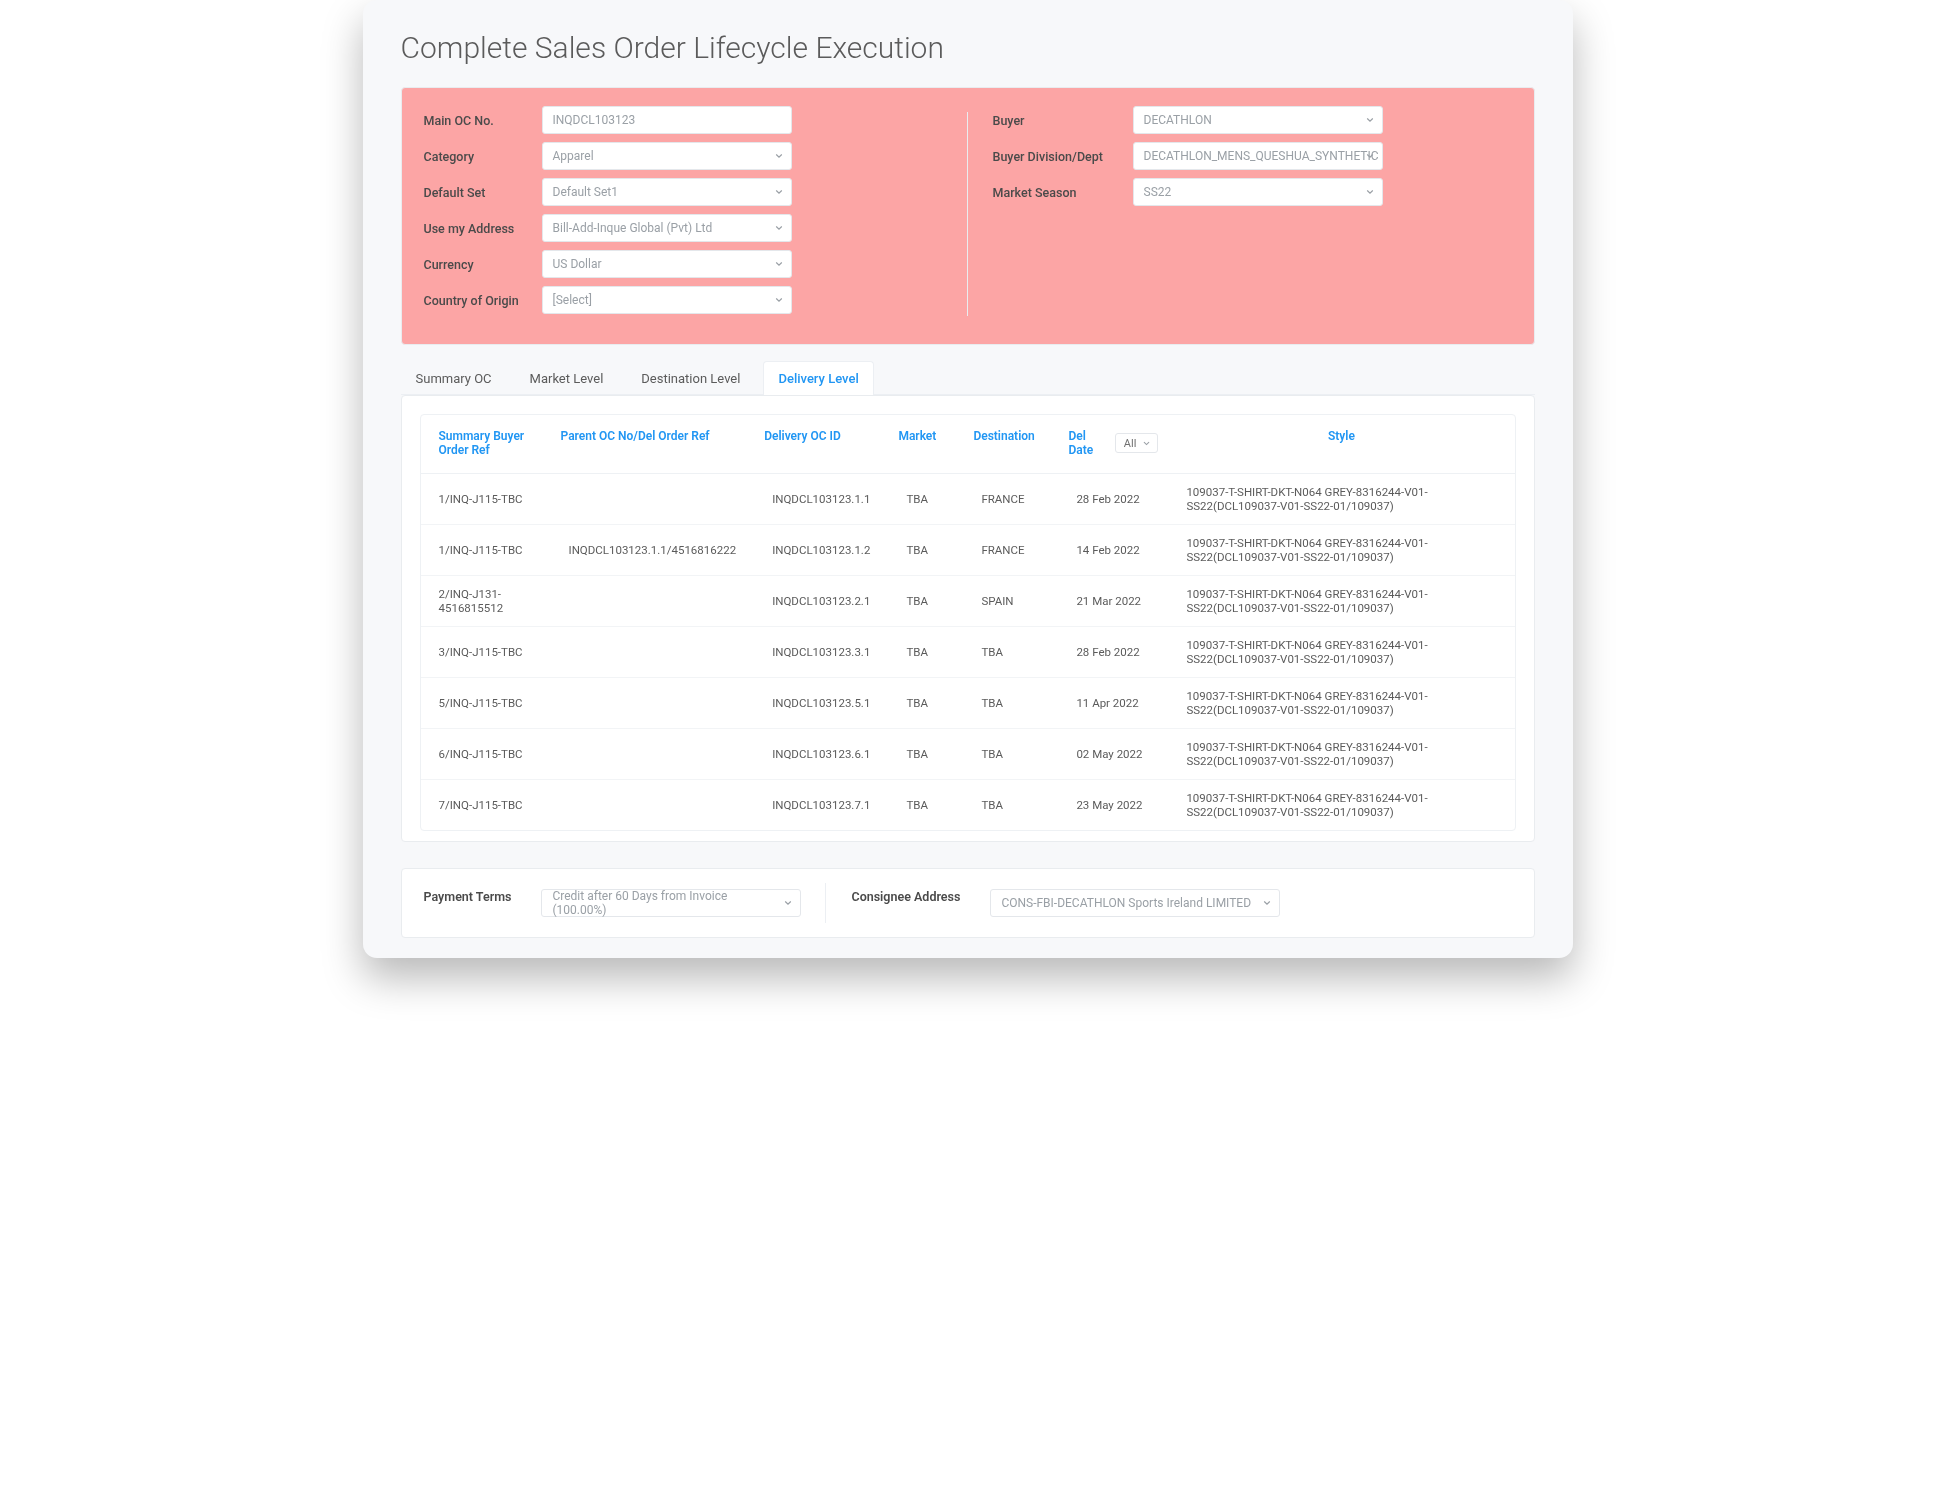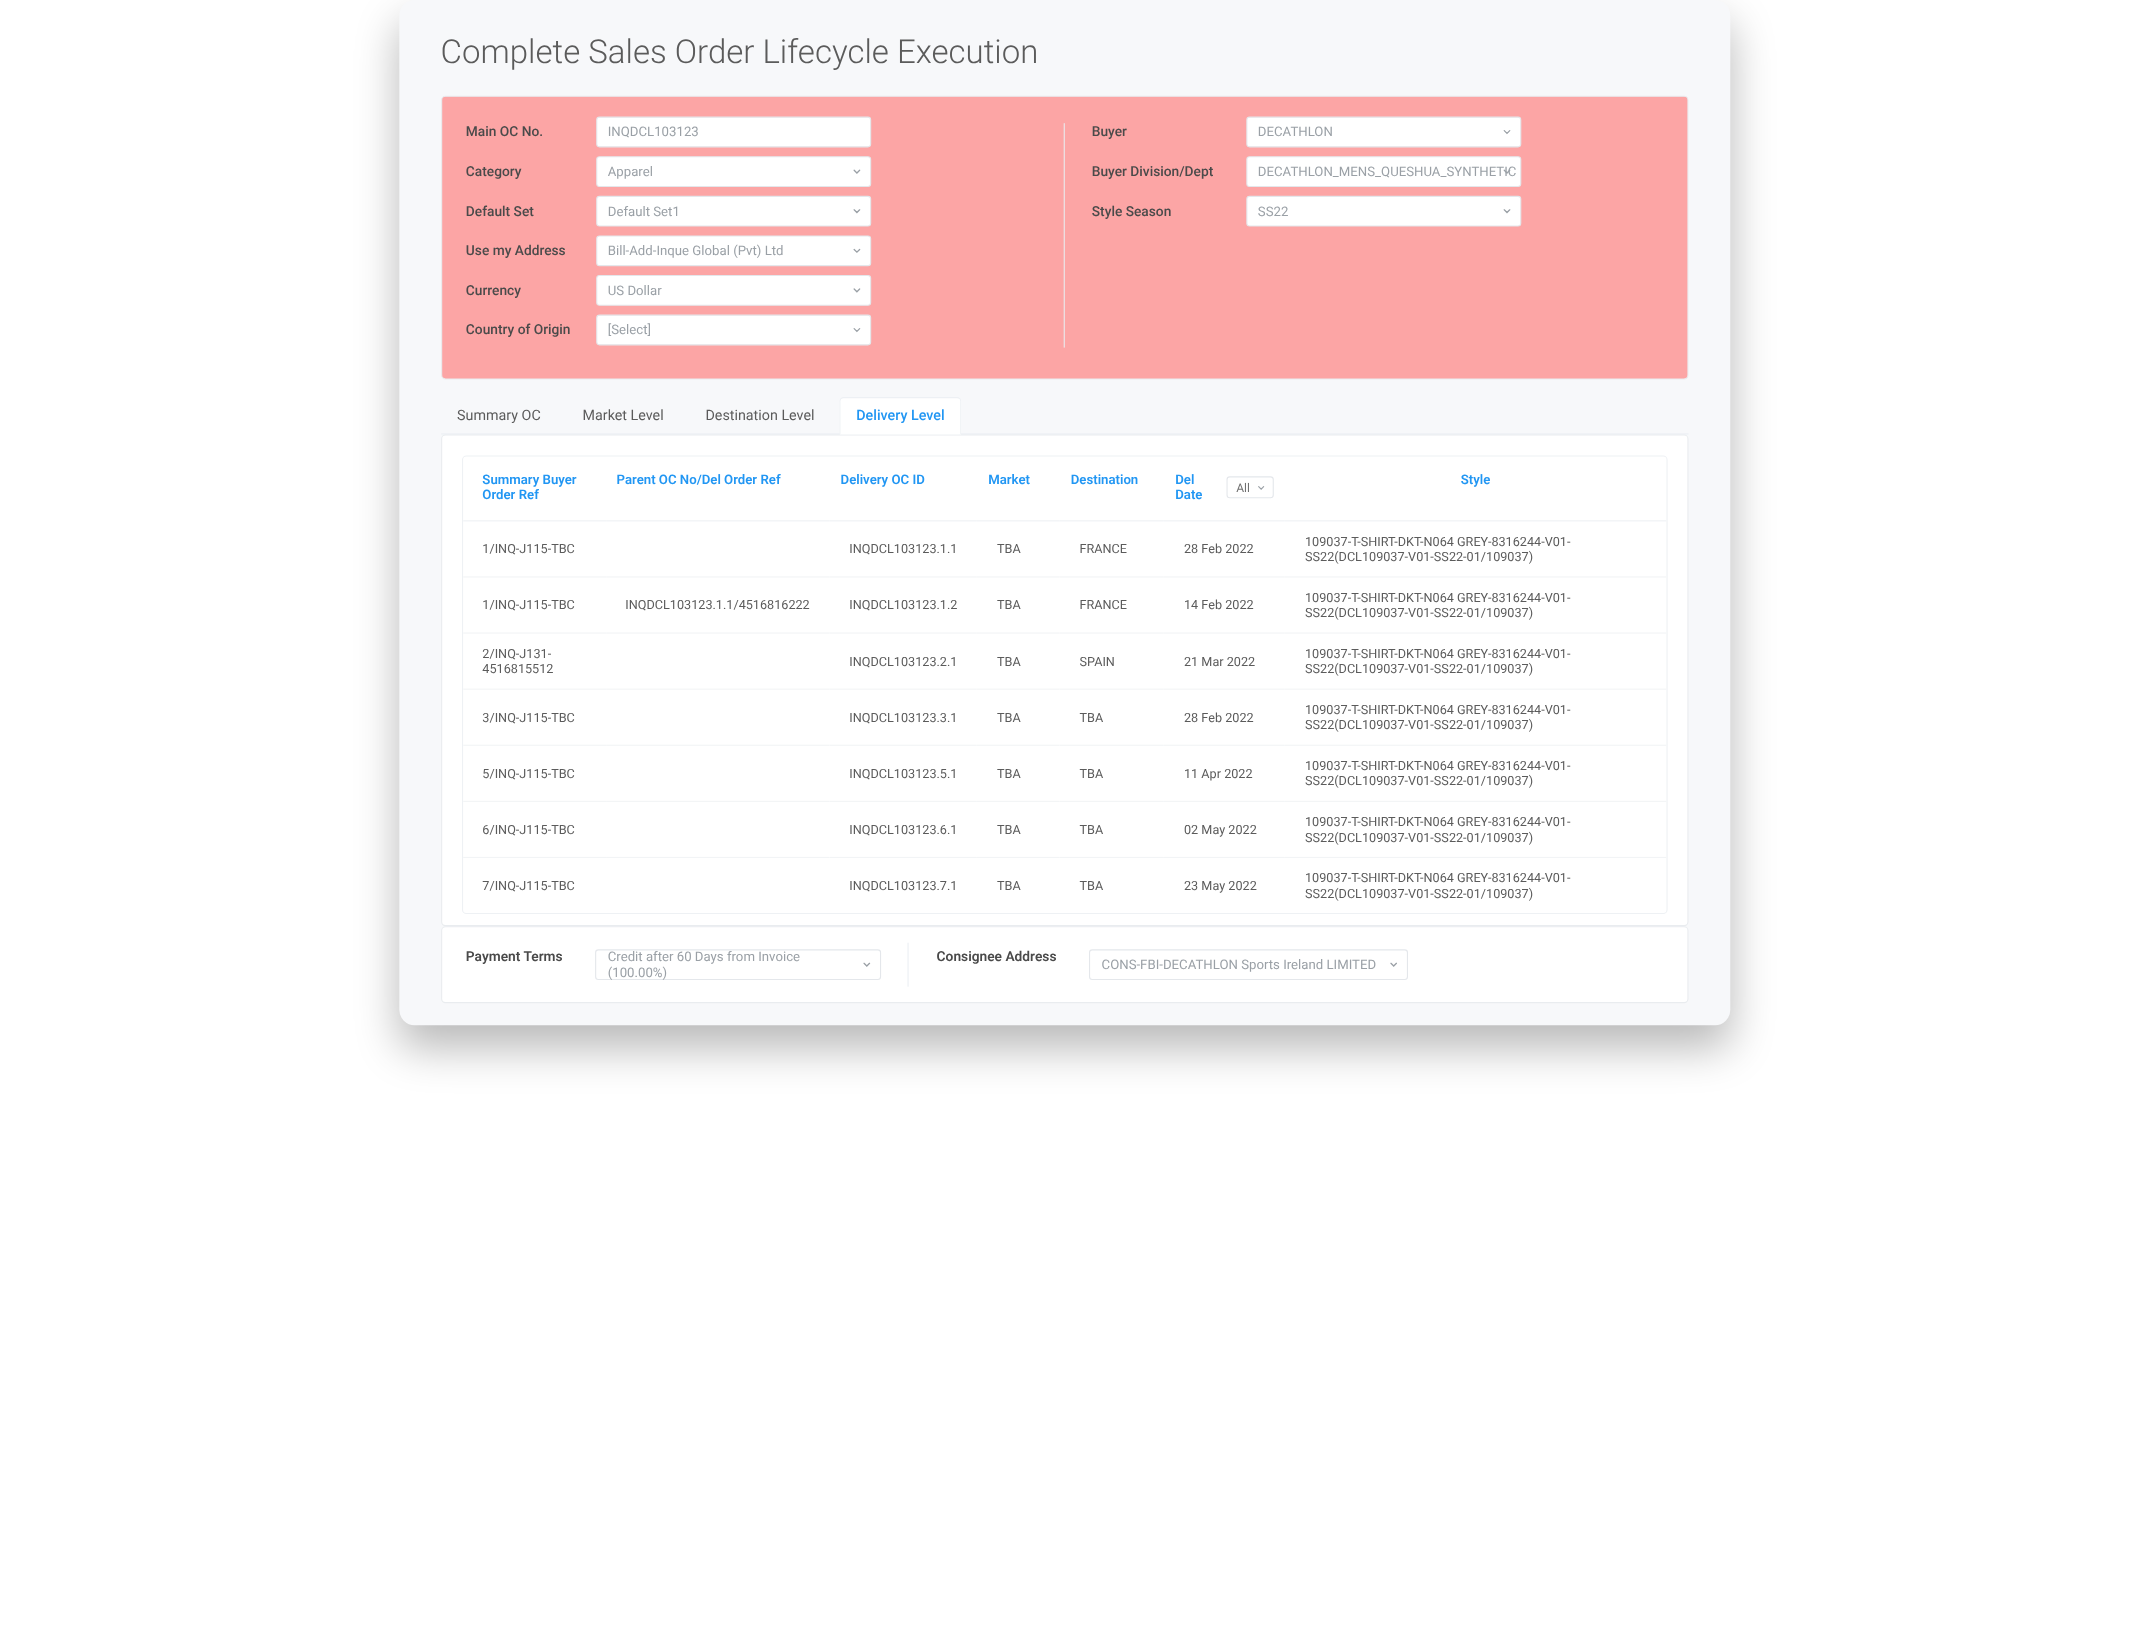--- a/index.html
+++ b/index.html
@@ -117,20 +117,21 @@
     border-color: #eceff3;
     border-radius: 4px 4px 0 0;
     font-weight: 500;
   }
 
   .table-panel {
     background: #fff;
     border: 1px solid #e9ecef;
     border-radius: 4px;
     padding: 18px 18px 10px 18px;
+    margin-bottom: 26px;
   }
   .inner-table {
     border: 1px solid #eef1f4;
     border-radius: 4px;
     overflow: hidden;
   }
   table { width: 100%; border-collapse: collapse; }
   thead th {
     text-align: left;
     font-size: 12px;
@@ -293,21 +294,21 @@
             <div class="select">DECATHLON_MENS_QUESHUA_SYNTHETIC</div>
             <span class="chevron">
                 <svg width="10" height="10" viewBox="0 0 12 12">
                   <path d="M3 4.5l3 3 3-3" stroke="#9aa0a6" stroke-width="1.4" fill="none" stroke-linecap="round"></path>
                 </svg>
               </span>
           </div>
         </div>
 
         <div class="form-row">
-          <label>Style Season</label>
+          <label>Market Season</label>
           <div class="input-wrap">
             <div class="select">SS22</div>
             <span class="chevron">
                 <svg width="10" height="10" viewBox="0 0 12 12">
                   <path d="M3 4.5l3 3 3-3" stroke="#9aa0a6" stroke-width="1.4" fill="none" stroke-linecap="round"></path>
                 </svg>
               </span>
           </div>
         </div>
 

